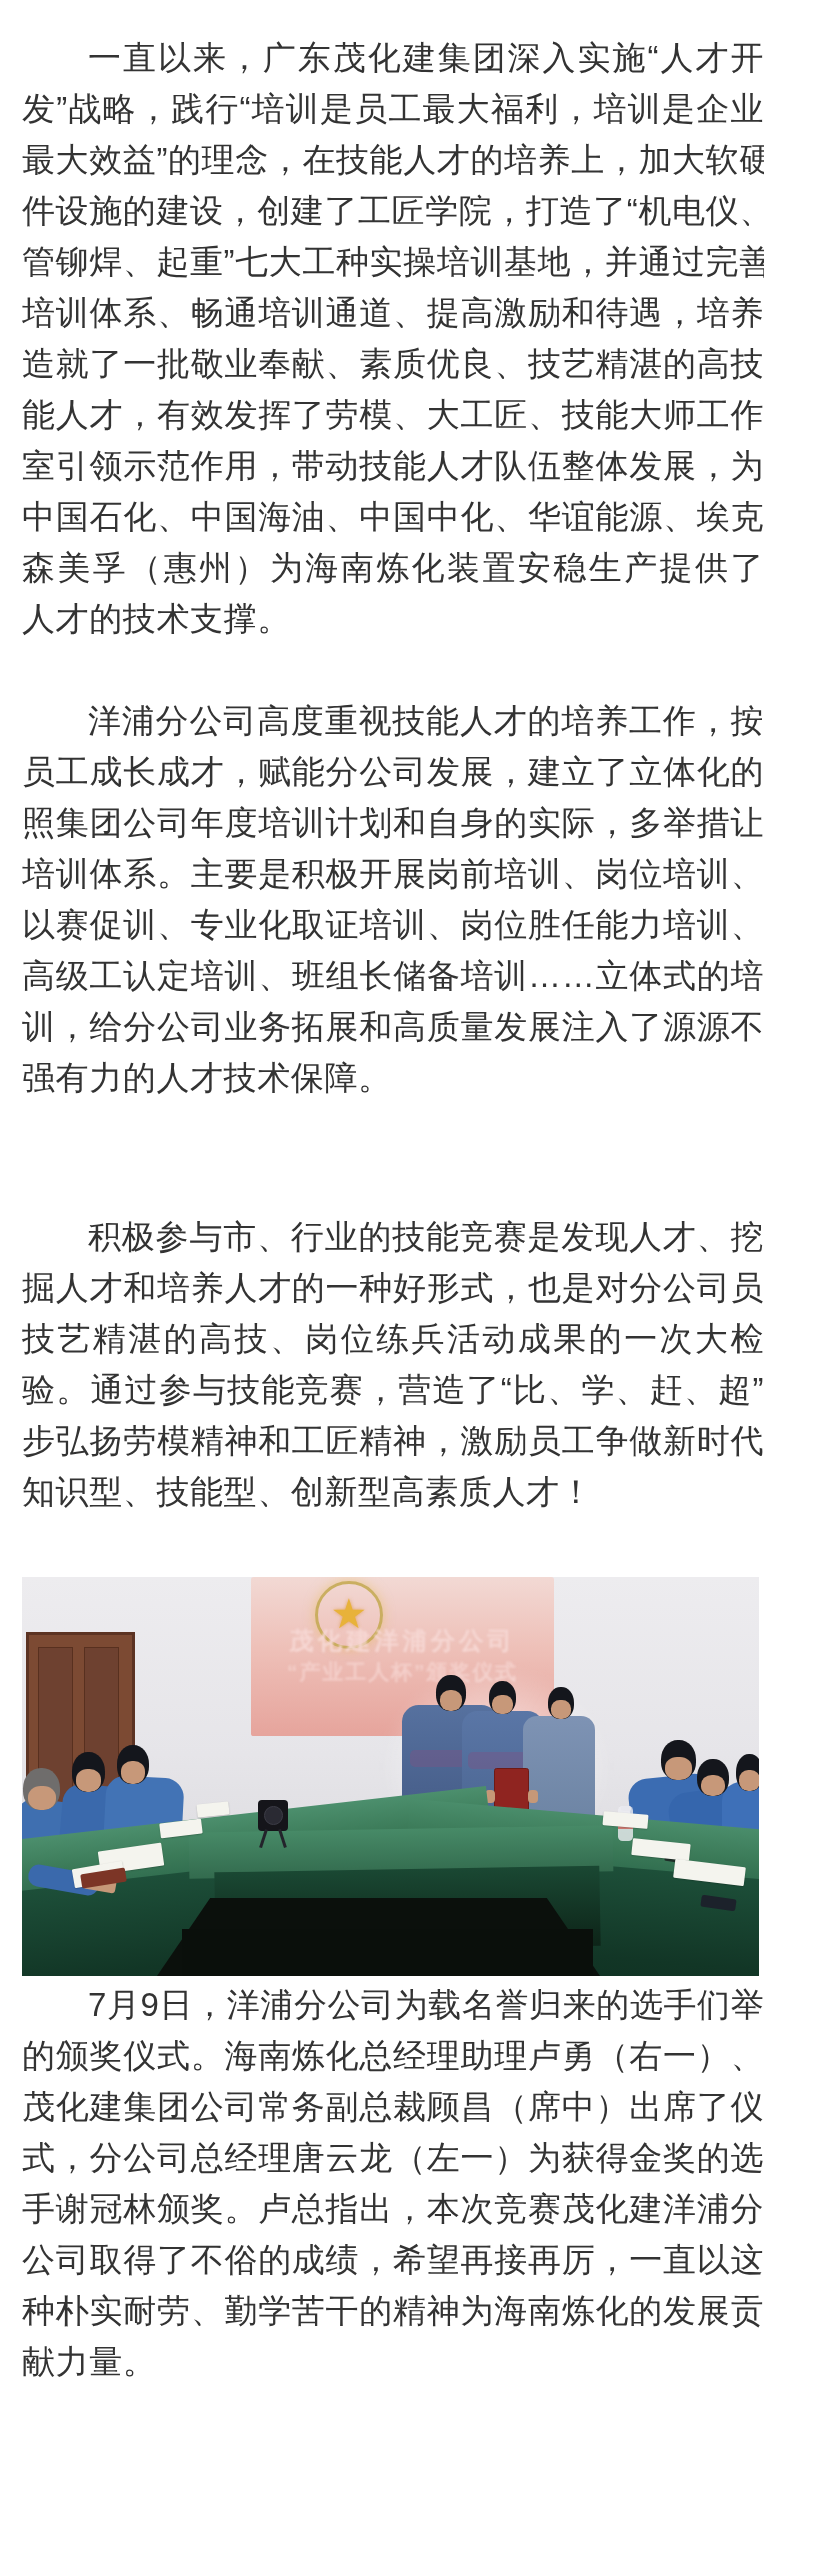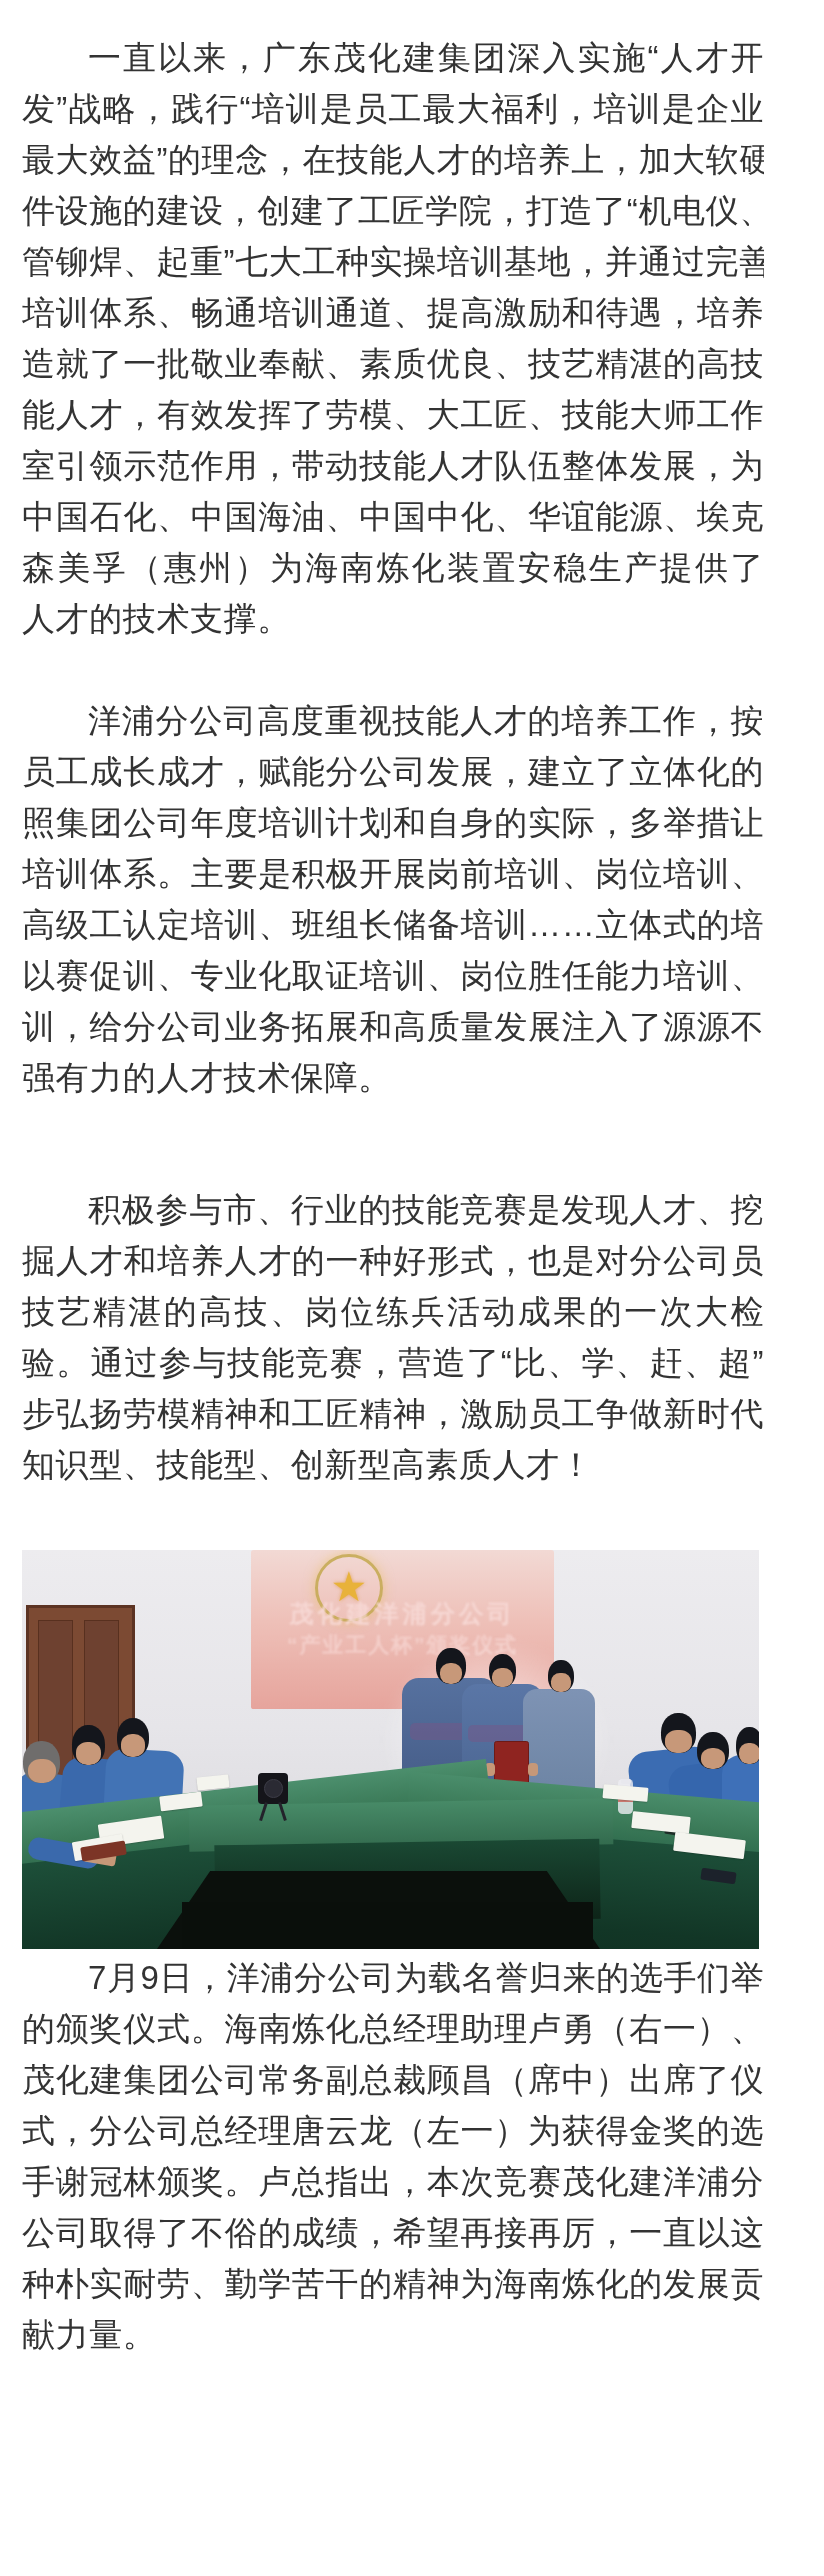--- a/index.html
+++ b/index.html
@@ -11,21 +11,21 @@
   .para{font-size:33px;line-height:51px;color:#333333;}
   .para .tline{
     height:51px;white-space:nowrap;overflow:hidden;
     text-align:justify;text-align-last:justify;
     letter-spacing:0.6px;
   }
   .para .tline:first-child{text-indent:2em;}
   .para .tline:last-child{text-align-last:left;}
   .para-1{margin-top:32px;}
   .para-2{margin-top:51px;}
-  .para-3{margin-top:81px;}
+  .para-3{margin-top:108px;}
   .para-4{margin-top:2.6px;}
 
   
   .photo{
     position:relative;margin:60px 0 0 0;width:737px;height:399px;
     overflow:hidden;background:var(--wall);
   }
   .photo *{position:absolute;}
   .wall{left:0;top:0;width:737px;height:295px;
     background:linear-gradient(180deg,#edecef 0%,#e6e5e9 60%,#dddce0 100%);}
@@ -157,22 +157,22 @@
       <div class="tline">中国石化、中国海油、中国中化、华谊能源、埃克</div>
       <div class="tline">森美孚（惠州）为海南炼化装置安稳生产提供了</div>
       <div class="tline">人才的技术支撑。</div>
     </div>
 
   <div class="para para-2">
       <div class="tline">洋浦分公司高度重视技能人才的培养工作，按</div>
       <div class="tline">员工成长成才，赋能分公司发展，建立了立体化的</div>
       <div class="tline">照集团公司年度培训计划和自身的实际，多举措让</div>
       <div class="tline">培训体系。主要是积极开展岗前培训、岗位培训、</div>
+      <div class="tline">以赛促训、专业化取证培训、岗位胜任能力培训、</div>
       <div class="tline">高级工认定培训、班组长储备培训……立体式的培</div>
-      <div class="tline">以赛促训、专业化取证培训、岗位胜任能力培训、</div>
       <div class="tline">训，给分公司业务拓展和高质量发展注入了源源不</div>
       <div class="tline">强有力的人才技术保障。</div>
     </div>
 
   <div class="para para-3">
       <div class="tline">积极参与市、行业的技能竞赛是发现人才、挖</div>
       <div class="tline">掘人才和培养人才的一种好形式，也是对分公司员</div>
       <div class="tline">技艺精湛的高技、岗位练兵活动成果的一次大检</div>
       <div class="tline">验。通过参与技能竞赛，营造了“比、学、赶、超”</div>
       <div class="tline">步弘扬劳模精神和工匠精神，激励员工争做新时代</div>

